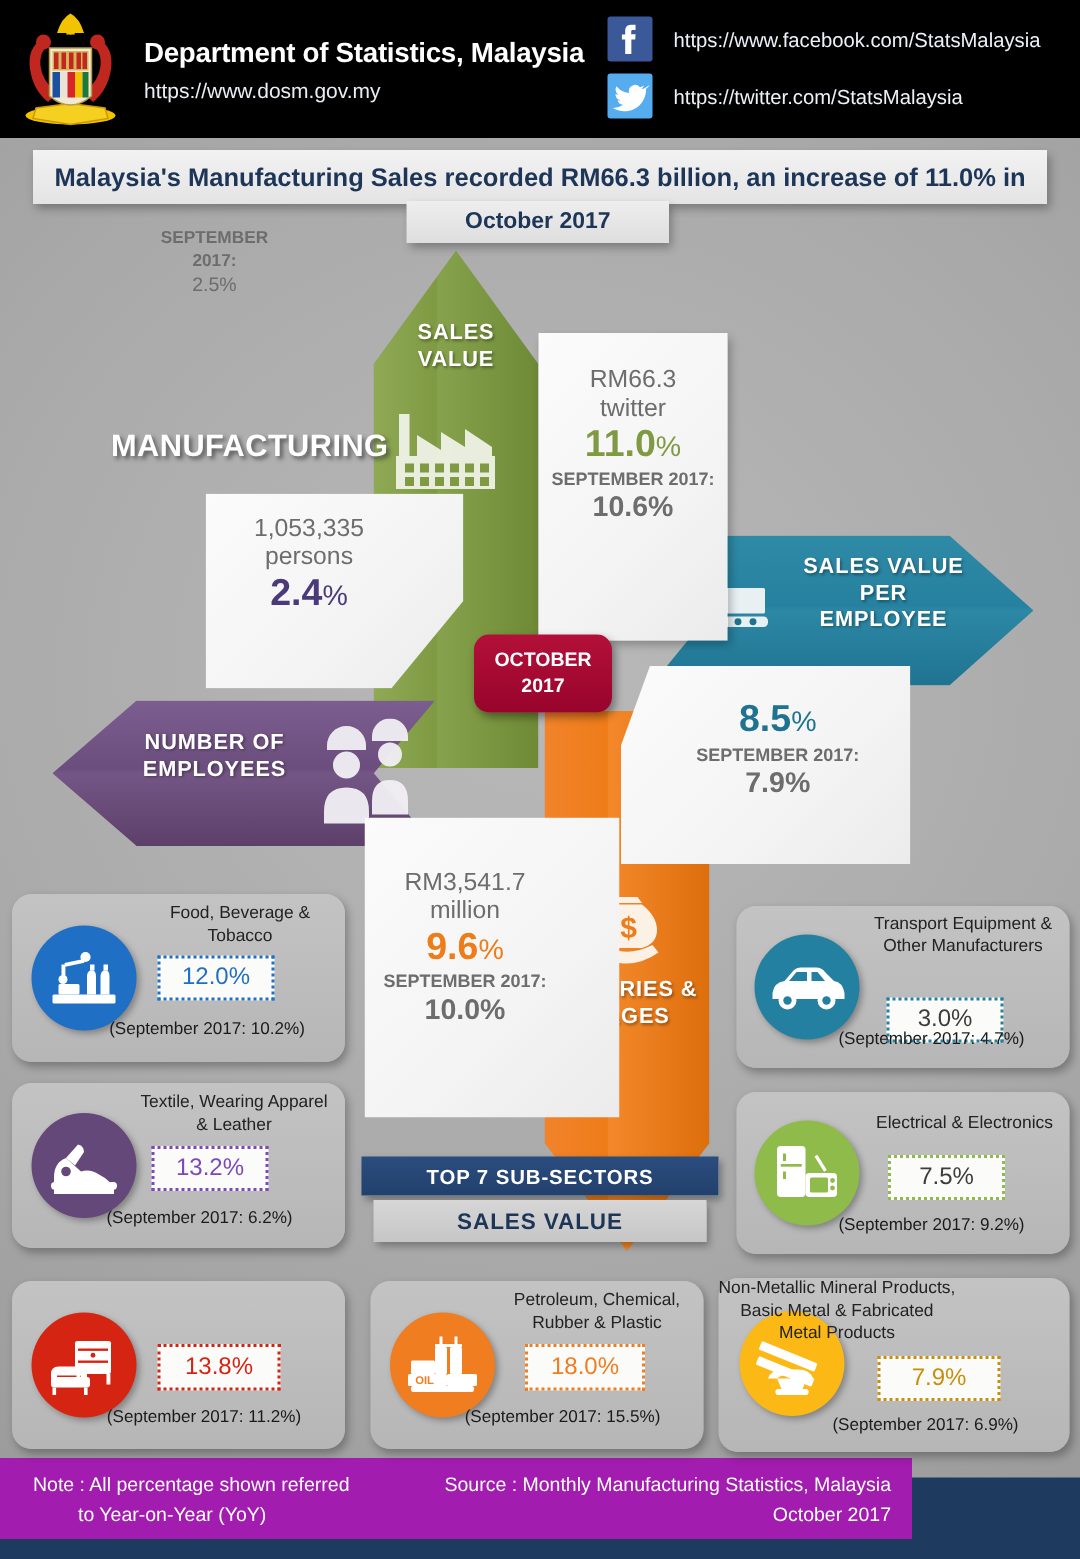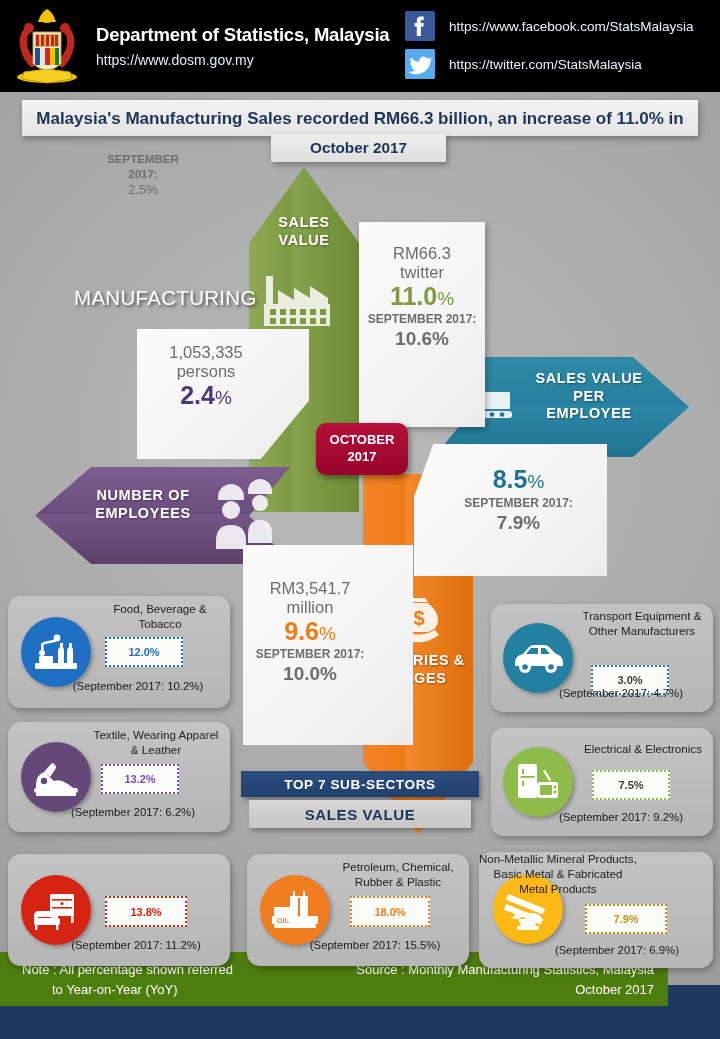--- a/index.html
+++ b/index.html
@@ -150,21 +150,21 @@
       clip-path: polygon(10% 0, 100% 0, 100% 100%, 0 100%, 0 40%); padding: 22px 4px 0 20px; }
   #card-spe .pct { color: #1f7391; }
   
   #card-sal { left: 243px; top: 453px; width: 170px; height: 200px;
       clip-path: polygon(0 0, 100% 0, 100% 100%, 0 100%, 0 22%); padding: 34px 44px 0 8px; }
   #card-sal .pct { color: #ee7c18; }
 
   
   #manufacturing {
     position: absolute; left: 74px; top: 194px;
-    color: #ffffff; font-size: 20.5px; font-weight: normal; letter-spacing: .3px;
+    color: #ffffff; font-size: 20.5px; font-weight: bold; letter-spacing: .3px;
     text-shadow: 2px 2px 3px rgba(60,60,60,.75);
     z-index: 3;
   }
 
   
   #top7 {
     position: absolute; left: 241px; top: 679px; width: 238px; height: 26px;
     background: linear-gradient(#2b4d7e,#21406c);
     box-shadow: 2px 3px 5px rgba(0,0,0,.35);
     color: #fff; font-size: 13.6px; font-weight: bold; letter-spacing: .6px;
@@ -190,30 +190,30 @@
     position: absolute; border-radius: 50%;
     box-shadow: 2px 2px 4px rgba(0,0,0,.3);
     display: flex; align-items: center; justify-content: center;
   }
   .scard .sname {
     position: absolute; color: #222; font-size: 11.6px; text-align: center; line-height: 1.28;
   }
   .scard .pbox {
     position: absolute; background: #fbfbfa;
     display: flex; align-items: center; justify-content: center;
-    font-size: 11px; font-weight: bold;
+    font-size: 16px; font-weight: normal;
   }
   .scard .sprev {
     position: absolute; color: #1a1a1a; font-size: 11.4px; text-align: center; white-space: nowrap;
   }
 
   
   #footer {
-    position: absolute; left: 0; top: 952px; width: 668px; height: 54px;
-    background: #4d7c0f; color: #fff;
+    position: absolute; left: 0; top: 972px; width: 608px; height: 54px;
+    background: #a21caf; color: #fff;
   }
   #footer .note { position: absolute; left: 22px; top: 8px; font-size: 13px; line-height: 1.5; }
   #footer .note .l2 { padding-left: 30px; }
   #footer .src { position: absolute; right: 14px; top: 8px; font-size: 13px; line-height: 1.5; text-align: right; }
 </style>
 </head>
 <body>
 
 <div id="header">
   <div id="crest">

